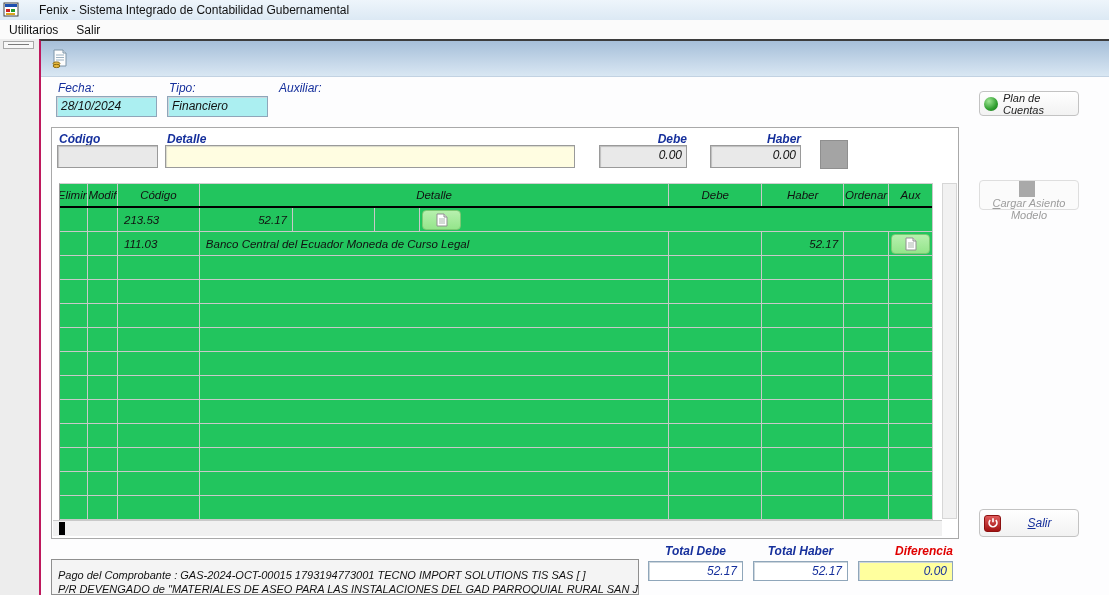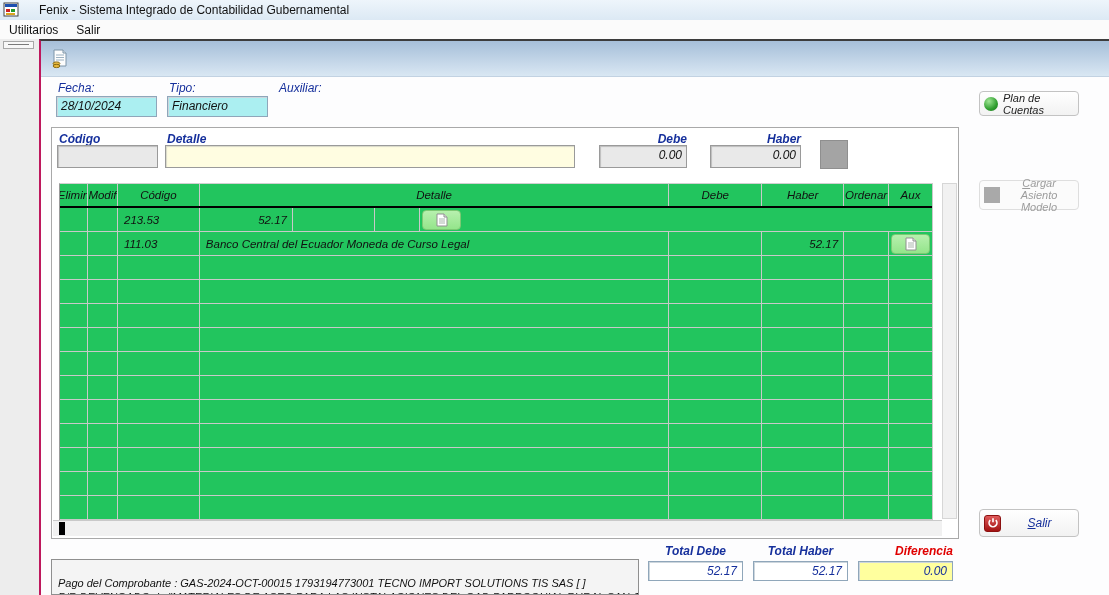--- a/index.html
+++ b/index.html
@@ -85,21 +85,21 @@
   .disabled-btn { color:#9c9c9c; background:#fbfbfb; border-color:#dedede; }
   .gray-sq { width:16px; height:16px; background:#a9a9a9; flex:0 0 auto; margin-right:4px; }
   .mnemo { text-decoration:underline; }
   .salir-btn { color:#16309c; font-size:12px; }
   .power-icon { width:17px; height:17px; border-radius:3px;
     background:linear-gradient(#df5b5b,#a31212); border:1px solid #8c1010;
     display:flex; align-items:center; justify-content:center; flex:0 0 auto; margin-right:4px; }
 
   
   .glosa-box { position:absolute; left:10px; top:482px; width:588px; height:36px;
-    background:#f4f4f4; border:1px solid #8f8f8f; padding:16px 6px; font-size:11px;
+    background:#f4f4f4; border:1px solid #8f8f8f; padding:8px 6px; font-size:11px;
     color:#111; line-height:14px; white-space:nowrap; overflow:hidden; }
   .total-lbl { position:absolute; top:467px; width:95px; text-align:center;
     font-size:12px; font-weight:bold; color:var(--label_navy,#16309c); }
   .total-lbl.red { color:var(--accent_red,#e00000); text-align:right; }
   .total-fld { position:absolute; top:484px; width:95px; height:20px; background:#fff;
     border:1px solid #8fa6ba; box-shadow:inset 1px 1px 0 #cdd6dd; font-size:12px;
     color:#16309c; text-align:right; padding:2px 5px 0 0; }
   .total-fld.yellow { background:var(--diff_yellow,#ffff9e); }
 </style>
 </head>
@@ -336,21 +336,21 @@
           </div>
           <div class="scroll-corner"></div>
         </div>
 
         <div class="side-btn" style="top:14px; height:25px;">
           <span class="sphere green"></span>
           <span>Plan de Cuentas</span>
         </div>
 
 
-        <div class="side-btn disabled-btn" style="top:103px; height:30px;">
+        <div class="side-btn disabled-btn" style="top:103px; height:30px;flex-direction:column;">
           <span class="gray-sq"></span>
           <span class="btn-text2">
             <span class="mnemo">C</span><span>argar Asiento</span><br>
             <span>Modelo</span>
           </span>
         </div>
 
         <div class="side-btn salir-btn" style="top:432px; height:28px;">
           <span class="power-icon">
             <svg width="12" height="12" viewBox="0 0 16 16">

